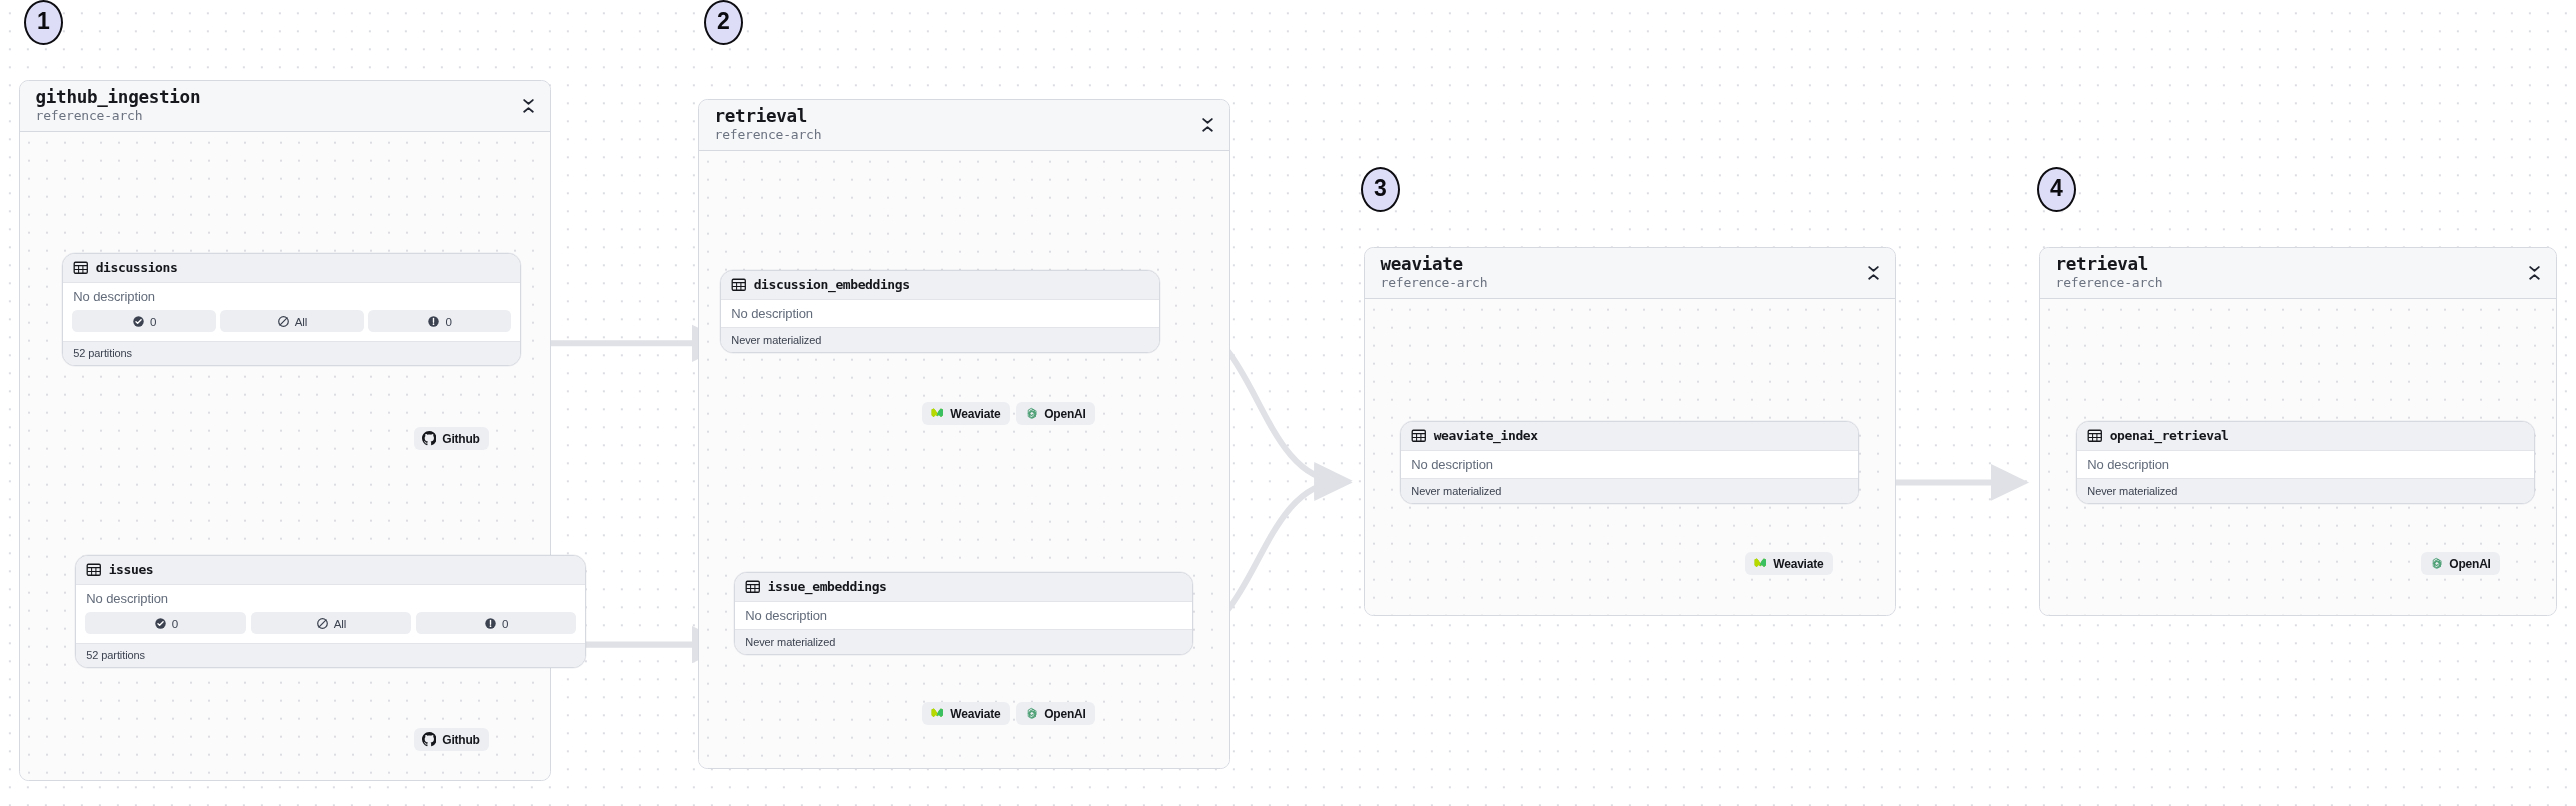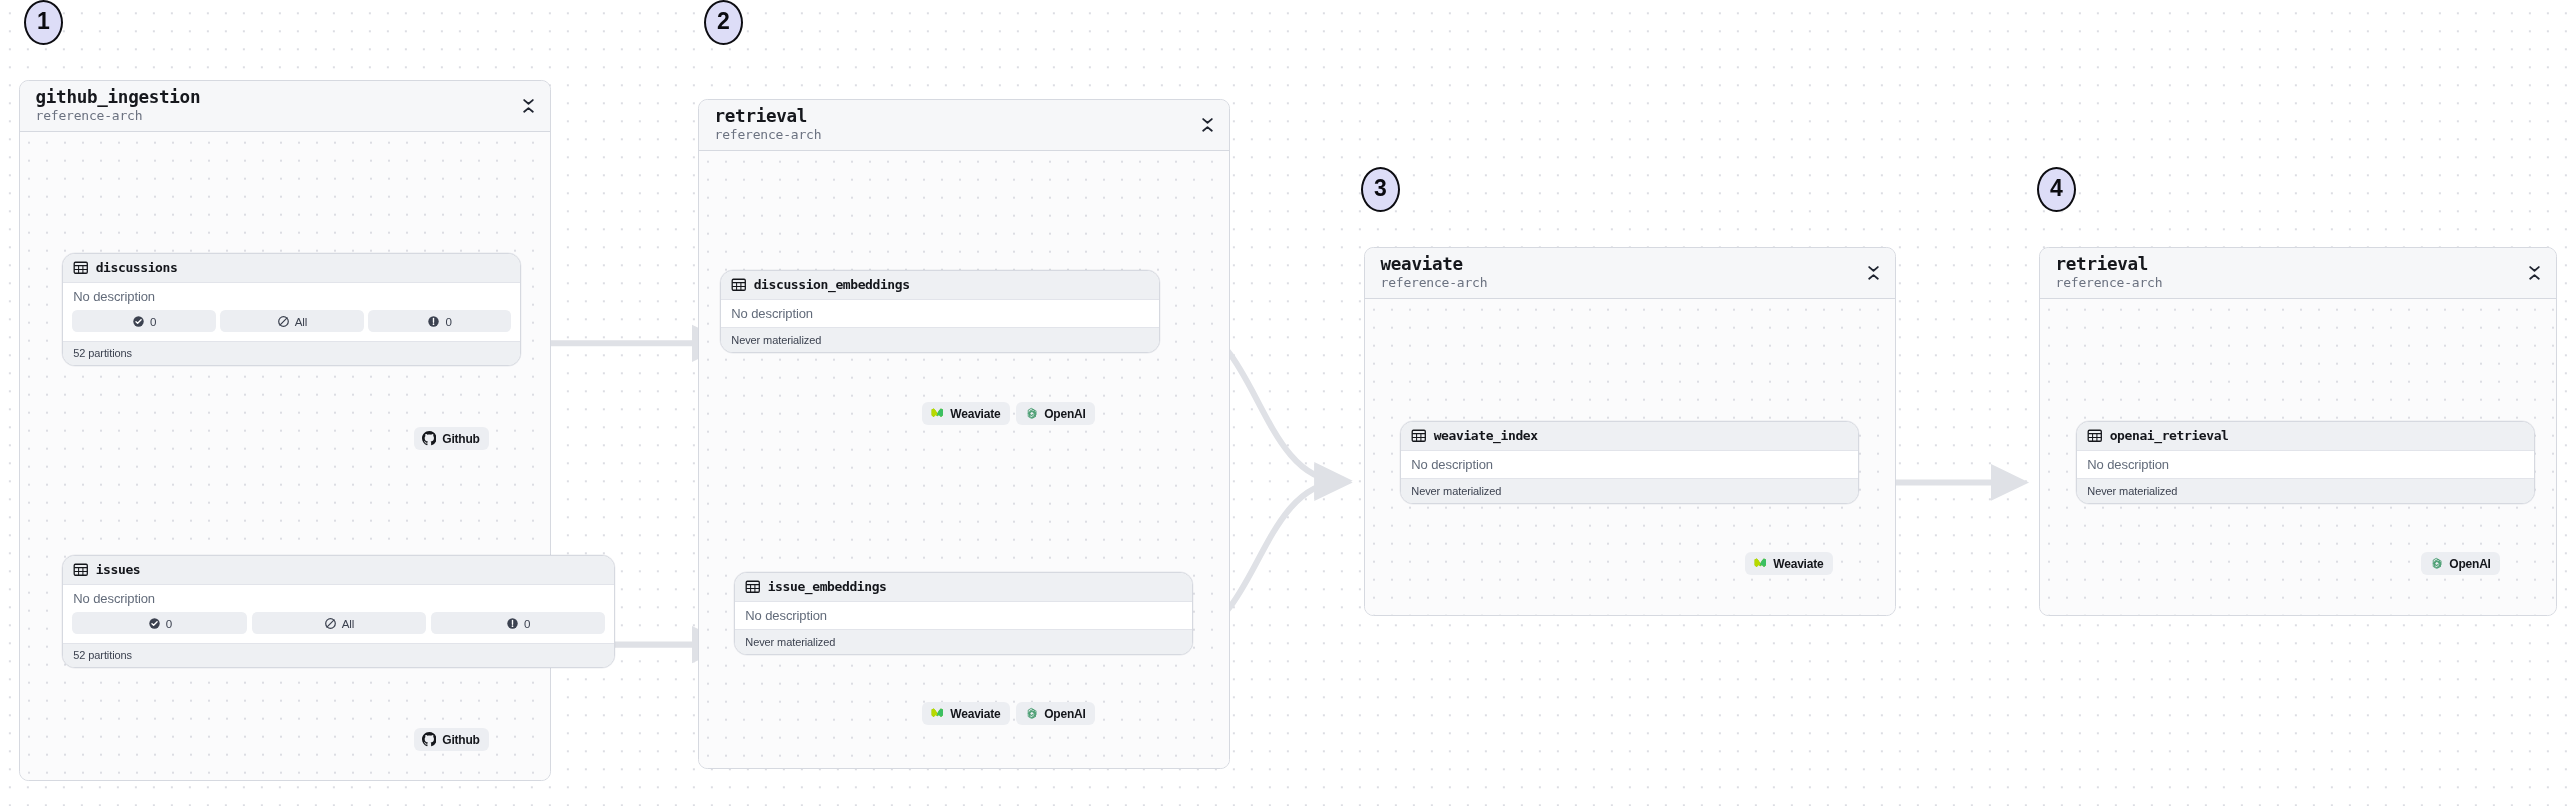--- a/index.html
+++ b/index.html
@@ -358,21 +358,21 @@
 
   <div class="tag-row" style="left:414px; top:427px;">
     <div class="tag-chip">
       <svg width="14.6" height="14.6" viewBox="0 0 16 16">
         <path fill="#14161b" d="M8 0C3.58 0 0 3.58 0 8c0 3.54 2.29 6.53 5.47 7.59.4.07.55-.17.55-.38 0-.19-.01-.82-.01-1.49-2.01.37-2.53-.49-2.69-.94-.09-.23-.48-.94-.82-1.13-.28-.15-.68-.52-.01-.53.63-.01 1.08.58 1.23.82.72 1.21 1.87.87 2.33.66.07-.52.28-.87.51-1.07-1.78-.2-3.64-.89-3.64-3.95 0-.87.31-1.59.82-2.15-.08-.2-.36-1.02.08-2.12 0 0 .67-.21 2.2.82.64-.18 1.32-.27 2-.27s1.36.09 2 .27c1.53-1.04 2.2-.82 2.2-.82.44 1.1.16 1.92.08 2.12.51.56.82 1.27.82 2.15 0 3.07-1.87 3.75-3.65 3.95.29.25.54.73.54 1.48 0 1.07-.01 1.93-.01 2.2 0 .21.15.46.55.38A8.01 8.01 0 0 0 16 8c0-4.42-3.58-8-8-8z"></path>
       </svg>
       <span>Github</span>
     </div>
   </div>
 
-  <div class="asset-node" style="left:62px; top:555px; width:553px;">
+  <div class="asset-node" style="left:75px; top:555px; width:511px;">
     <div class="asset-name-row">
       <svg class="table-icon" width="15.5" height="15.5" viewBox="0 0 18 18">
         <rect x="1.4" y="2.6" width="15.2" height="12.8" rx="1.4" stroke="#14161b" stroke-width="1.5" fill="none"></rect>
         <line x1="1.4" y1="6.6" x2="16.6" y2="6.6" stroke="#14161b" stroke-width="1.4"></line>
         <line x1="1.4" y1="11" x2="16.6" y2="11" stroke="#14161b" stroke-width="1.2"></line>
         <line x1="6.5" y1="6.6" x2="6.5" y2="15.4" stroke="#14161b" stroke-width="1.2"></line>
         <line x1="11.5" y1="6.6" x2="11.5" y2="15.4" stroke="#14161b" stroke-width="1.2"></line>
       </svg>
       <span class="asset-name">issues</span>
     </div>

